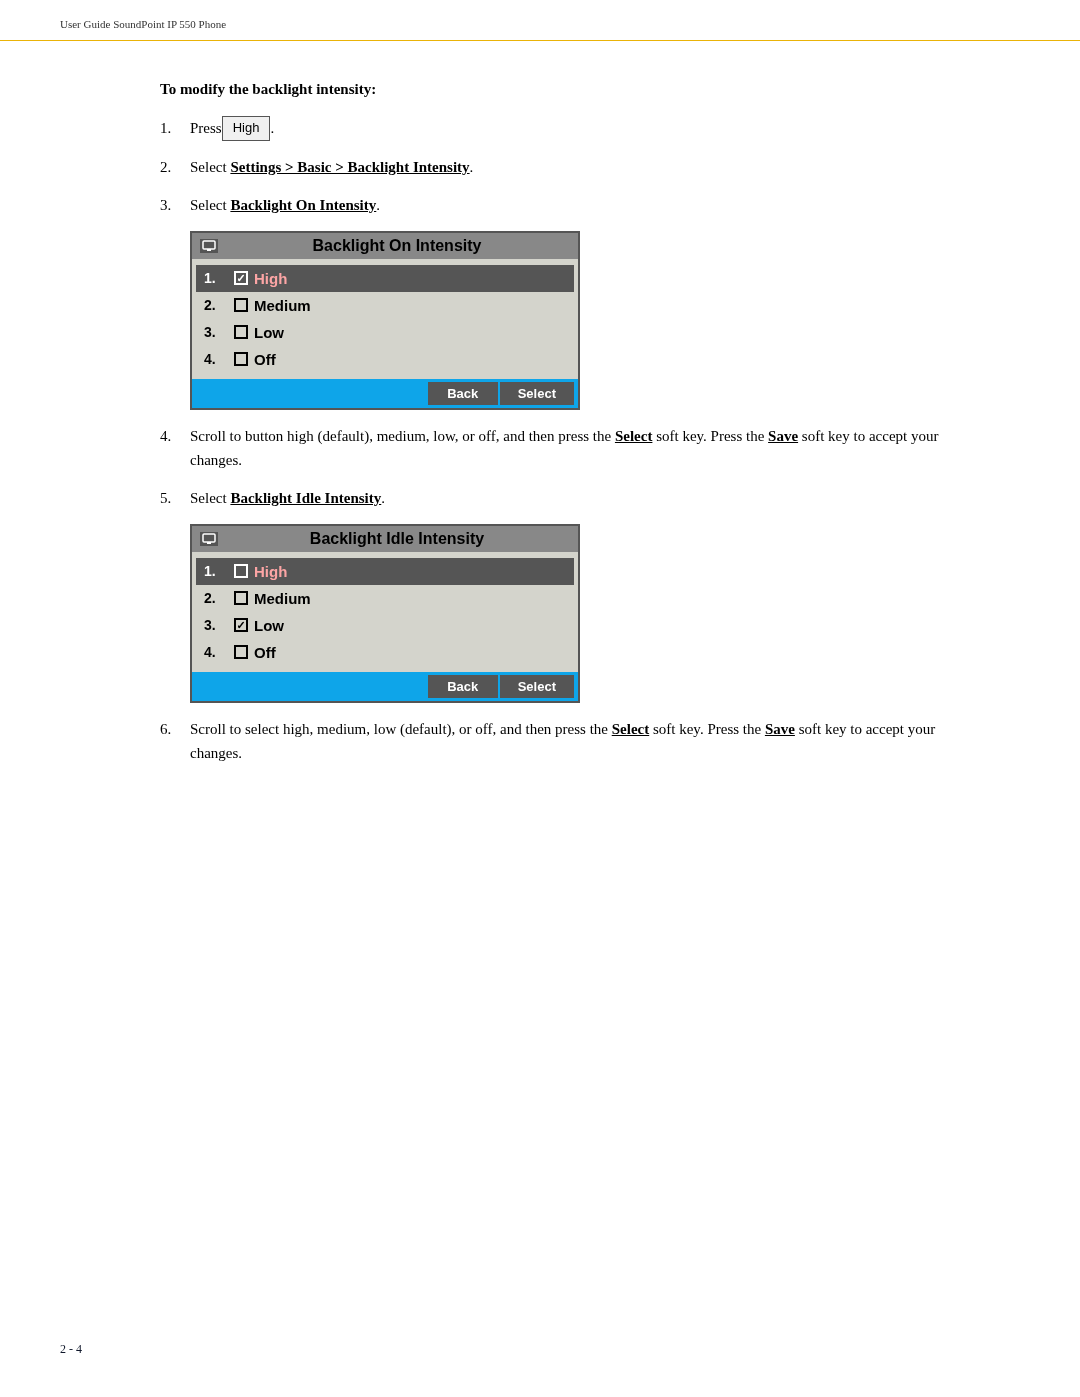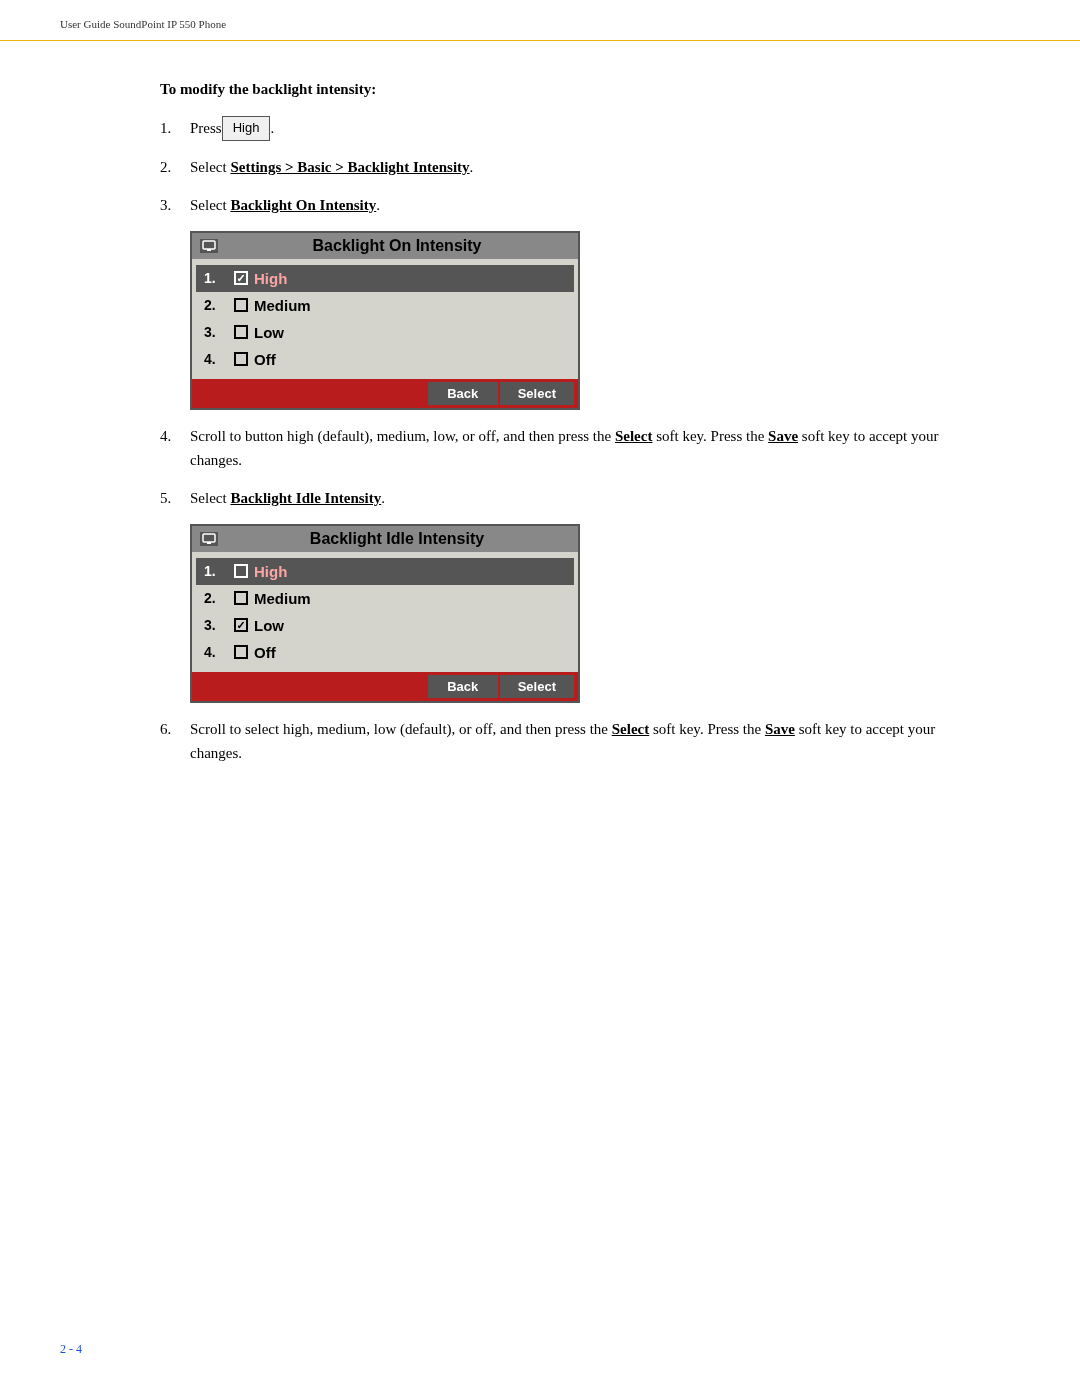--- a/index.html
+++ b/index.html
@@ -152,21 +152,21 @@
       content: '✓';
       font-size: 11px;
     }
 
     .item-label {
       font-weight: bold;
       font-size: 15px;
     }
 
     .screen-softkeys {
-      background: #b91c1c;
+      background: #0ea5e9;
       display: flex;
       justify-content: flex-end;
       gap: 2px;
       padding: 3px 4px;
     }
 
     .softkey {
       background: #555;
       color: #fff;
       font-family: Arial, sans-serif;
@@ -177,21 +177,21 @@
       cursor: pointer;
       min-width: 70px;
       text-align: center;
     }
 
     .footer-page {
       position: absolute;
       bottom: 40px;
       left: 60px;
       font-size: 12px;
-      color: #1d4ed8;
+      color: #0f172a;
     }
 
     b {
       font-weight: bold;
       text-decoration: underline;
     }
   </style>
 </head>
 <body>
 

